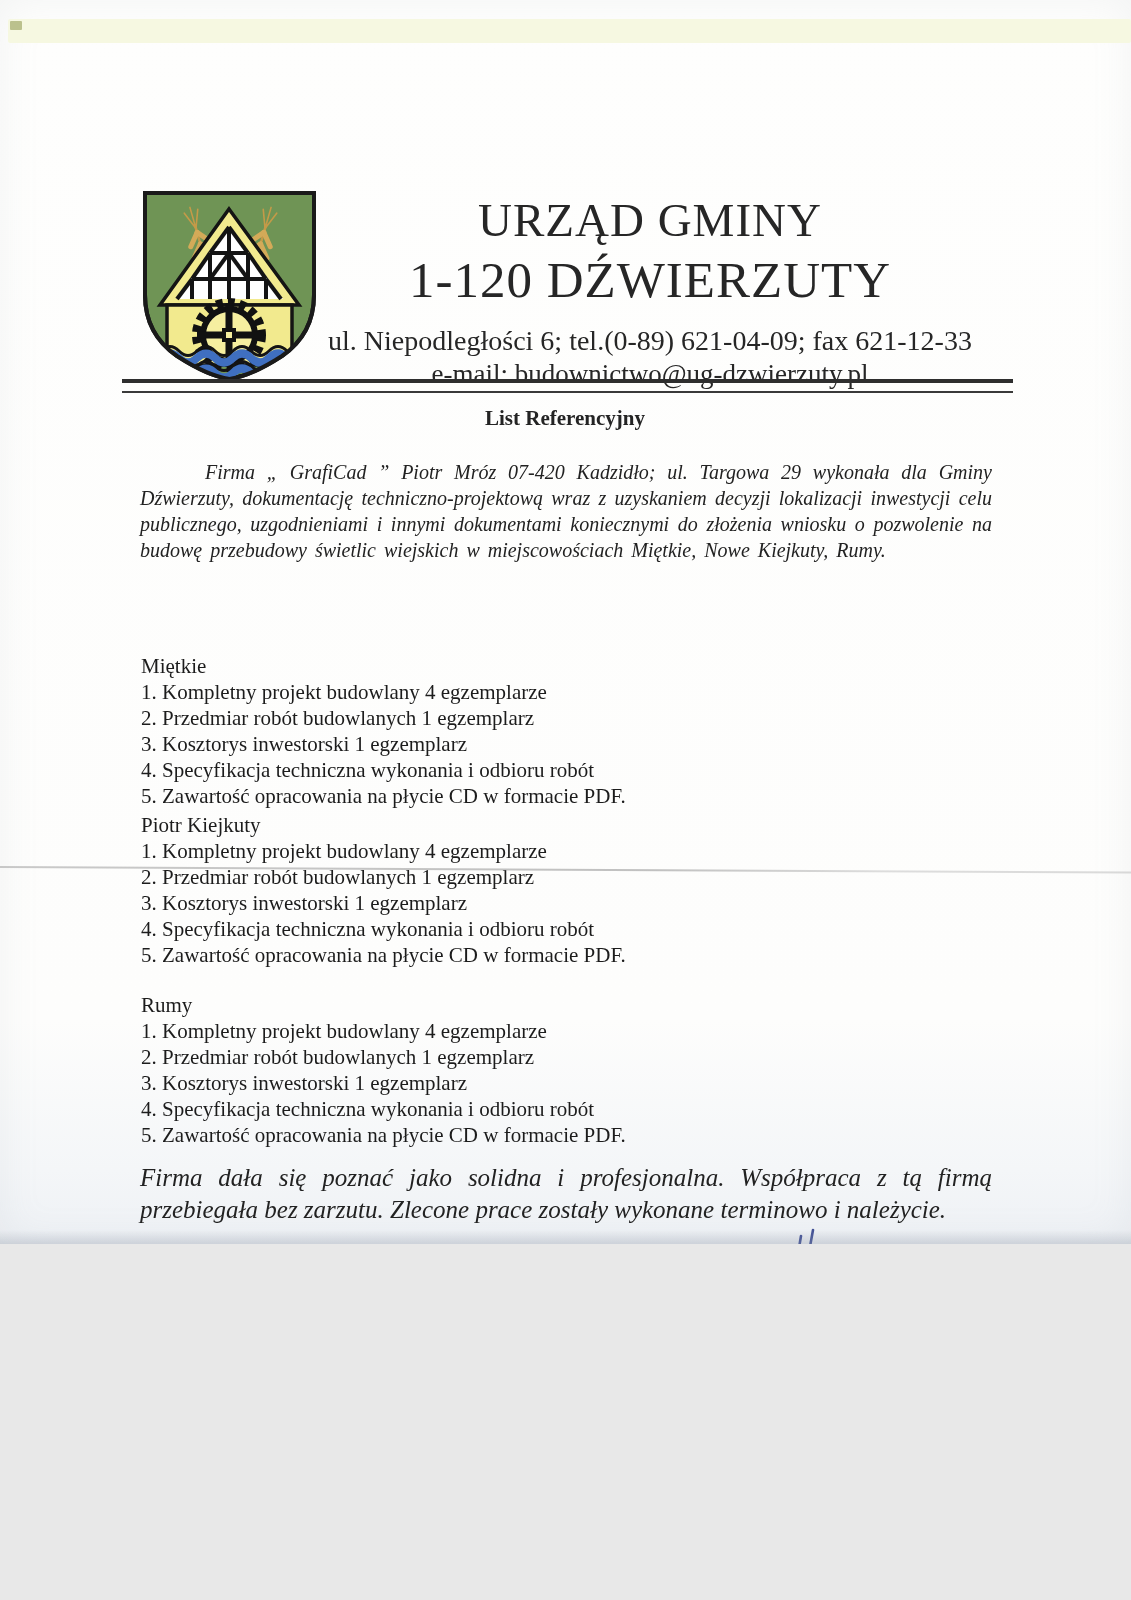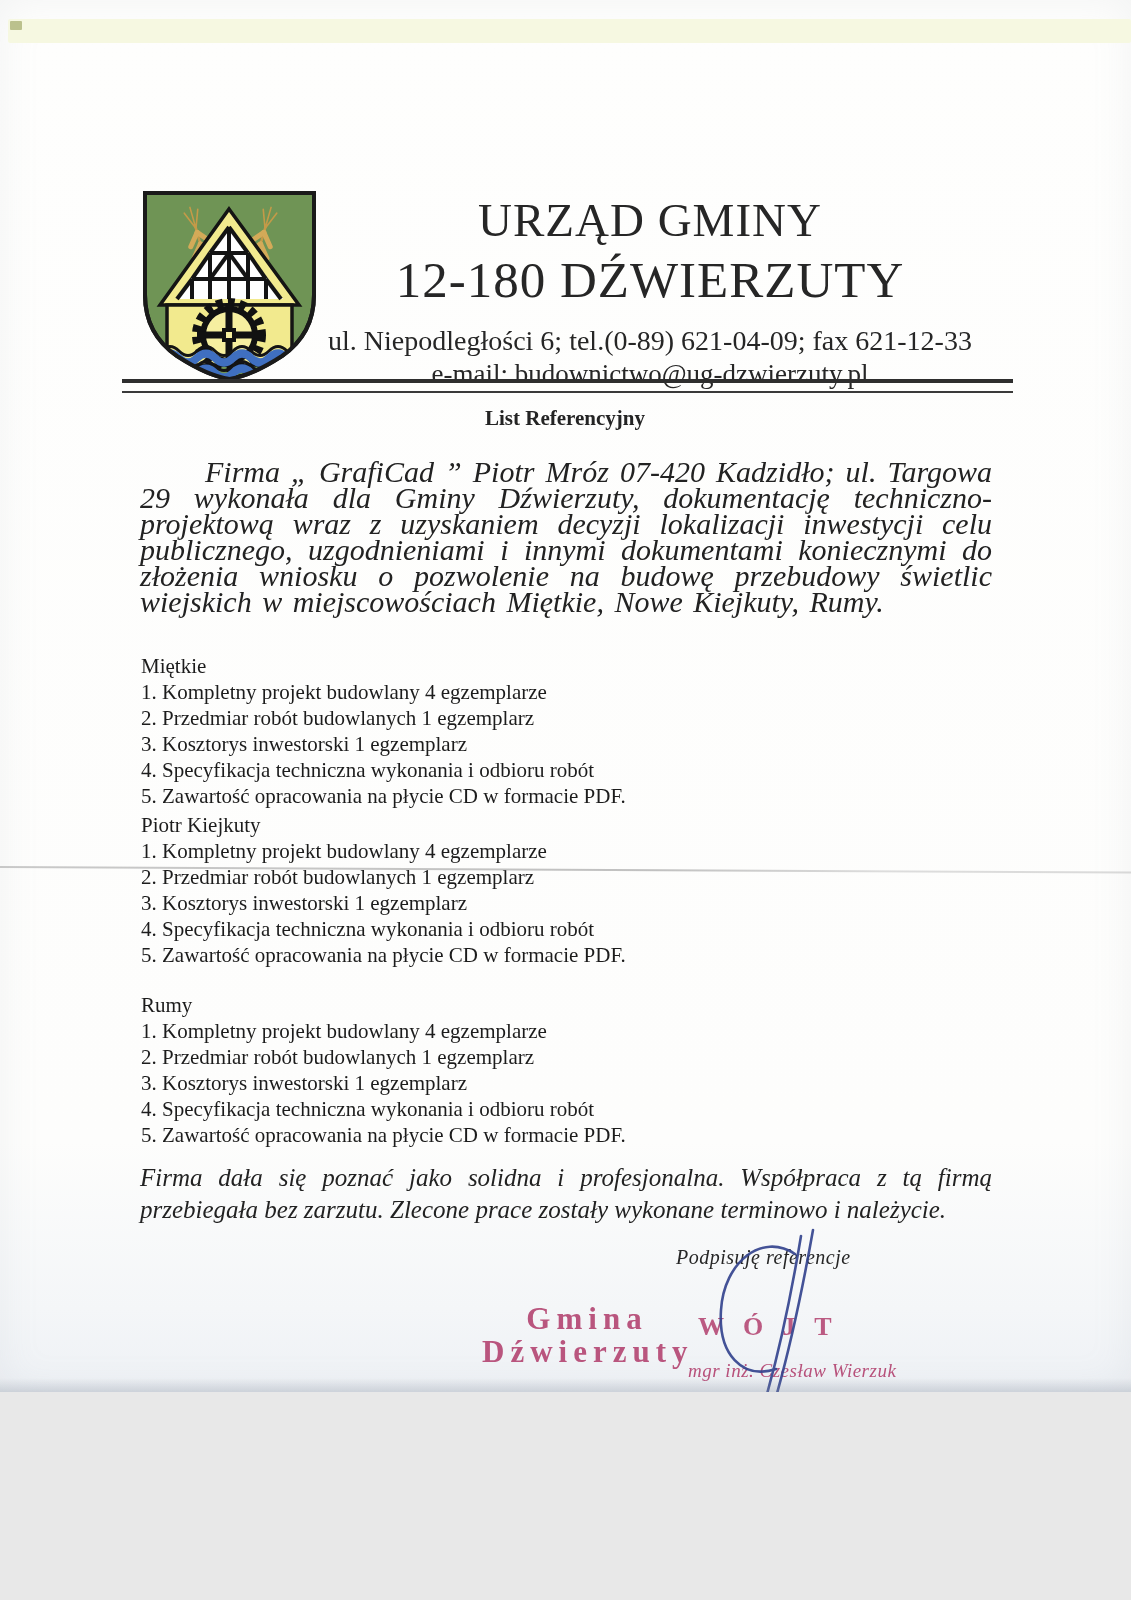--- a/index.html
+++ b/index.html
@@ -1,18 +1,18 @@
 <!DOCTYPE html>
 <html style="--top-bar: #f6f8e1; --stamp-pink: #b2406e; --signature-blue: #35458f; --shield-green: #6f9455; --house-yellow: #f2ea8e; --water-blue: #3f6fc0; --wheat-gold: #cfa254;"><head>
 <meta charset="utf-8">
 <style>
   html,body{margin:0;padding:0;background:#e8e8e8;}
   .page{
     position:relative;
-    width:1131px;height:1392px;
+    width:1131px;height:1244px;
     margin:0 auto;
     background:#fefefdff;
     background:linear-gradient(180deg,#fefefd 0%,#fdfdfc 82%,#f4f6f8 94%,#eef1f5 100%);
     overflow:hidden;
     font-family:"Liberation Serif","DejaVu Serif",serif;
     color:#1d1d1d;
     box-shadow:inset 0 0 40px rgba(160,165,175,.12);
   }
   .top-bar{
     position:absolute;left:8px;top:19px;width:1123px;height:24px;
@@ -32,21 +32,21 @@
   .double-rule{
     position:absolute;left:122px;top:379px;width:891px;height:8px;
     border-top:4px solid #2e2e2e;border-bottom:2px solid #3a3a3a;
   }
   .doc-title{
     position:absolute;left:140px;top:406px;width:850px;
     text-align:center;font-weight:bold;font-size:21px;color:#242424;
   }
   .intro{
     position:absolute;left:140px;top:459px;width:852px;
-    font-style:italic;font-size:30px;line-height:26px;
+    font-style:italic;font-size:20px;line-height:26px;
     text-align:justify;text-indent:65px;word-spacing:3px;color:#222;
   }
   .section{position:absolute;left:141px;width:700px;font-size:21px;line-height:26px;color:#1c1c1c;}
   .sec-mietkie{top:634px;margin-top:19px;}
   .sec-kiejkuty{top:812px;}
   .sec-rumy{top:992px;}
   .section .sec-heading{font-size:21px;}
   .fold-line{
     position:absolute;left:0;top:866px;width:1131px;height:2px;
     background:linear-gradient(90deg,#9f9f9f 0%,#8f8f8f 58%,#c2c2c2 78%,#bdbdbd 100%);
@@ -181,21 +181,21 @@
         <path d="M24,179 q9,-9 18,0 t18,0 t18,0 t18,0 t18,0 t18,0 t18,0 t18,0" stroke="#141414" stroke-width="3"></path>
         <path d="M24,186 q9,-9 18,0 t18,0 t18,0 t18,0 t18,0 t18,0 t18,0 t18,0" stroke="#3f6fc0" stroke-width="8"></path>
         <path d="M24,193 q9,-9 18,0 t18,0 t18,0 t18,0 t18,0 t18,0 t18,0 t18,0" stroke="#141414" stroke-width="3"></path>
       </g>
     </g>
     <path d="M8,6 L177,6 L177,108 Q177,147 145,169 Q114,189 92.5,192 Q71,189 40,169 Q8,147 8,108 Z" fill="none" stroke="#1a1a1a" stroke-width="4"></path>
   </svg>
 
   <div class="header-text">
     <div class="org-line1">URZĄD GMINY</div>
-    <div class="org-line2">12-180 DŹWIERZUTY</div>
+    <div class="org-line2">1-120 DŹWIERZUTY</div>
     <div class="addr-line">ul. Niepodległości 6; tel.(0-89) 621-04-09; fax 621-12-33</div>
     <div class="email-line">e-mail: budownictwo@ug-dzwierzuty.pl</div>
   </div>
 
   <div class="double-rule"></div>
 
   <div class="doc-title">List Referencyjny</div>
 
   <div class="intro">Firma „ GrafiCad ” Piotr Mróz 07-420 Kadzidło; ul. Targowa 29 wykonała dla Gminy Dźwierzuty, dokumentację techniczno-projektową wraz z uzyskaniem decyzji lokalizacji inwestycji celu publicznego, uzgodnieniami i innymi dokumentami koniecznymi do złożenia wniosku o pozwolenie na budowę przebudowy świetlic wiejskich w miejscowościach Miętkie, Nowe Kiejkuty, Rumy.</div>
 

